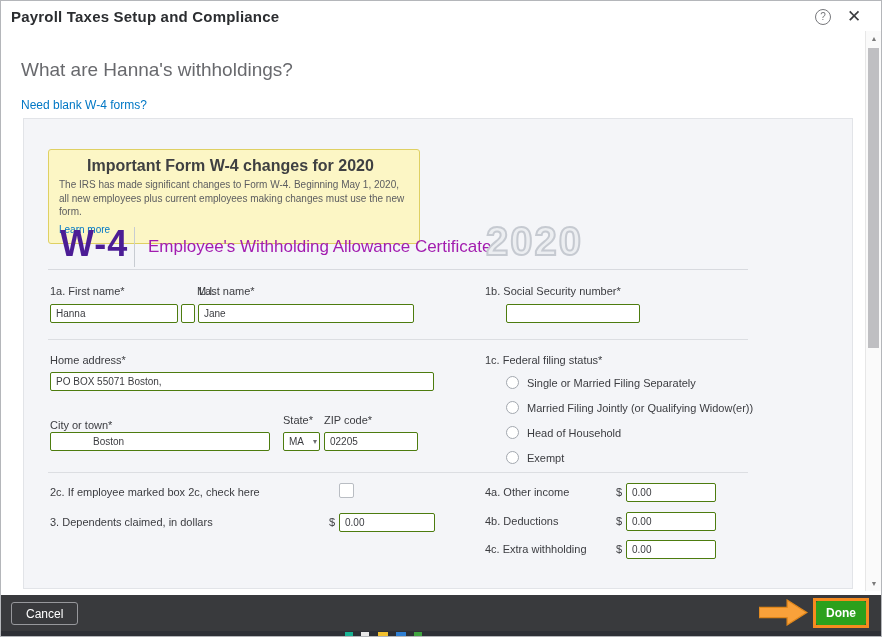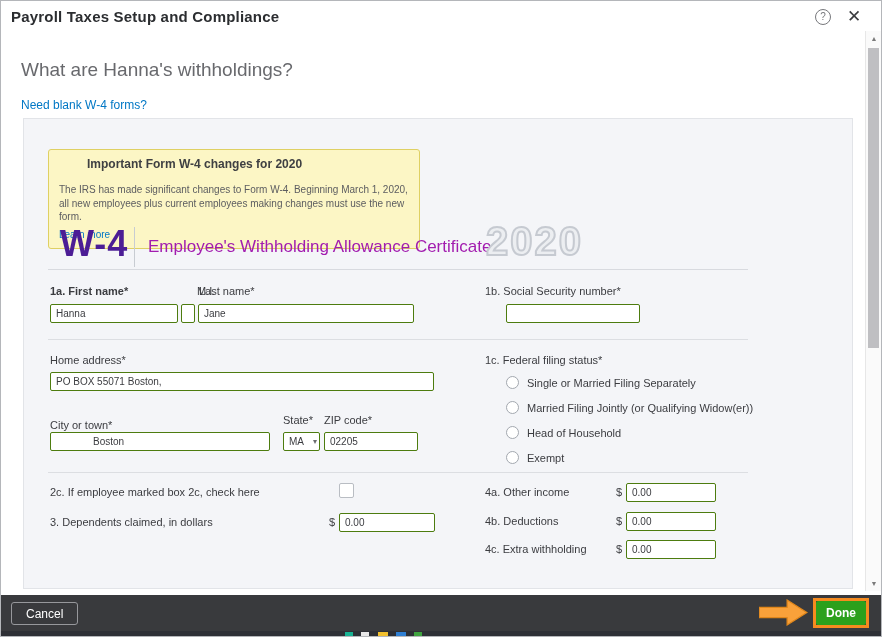--- a/index.html
+++ b/index.html
@@ -12,21 +12,21 @@
   .help-ic { position:absolute; left:814px; top:8px; width:16px; height:16px; border:1.5px solid #77787c; border-radius:50%; color:#77787c; font-size:10px; line-height:13px; text-align:center; cursor:pointer; }
   .close-ic { position:absolute; left:846px; top:5px; font-size:17px; color:#3b3c3f; cursor:pointer; }
 
   .page-heading { position:absolute; left:20px; top:58px; font-size:19px; color:#68696d; font-weight:400; }
   .blank-link { position:absolute; left:20px; top:97px; font-size:12px; color:#0077C5; text-decoration:none; cursor:pointer; }
 
   
   .panel { position:absolute; left:22px; top:117px; width:830px; height:471px; background:#F4F5F8; border:1px solid #e2e4e8; }
 
   .notice { position:absolute; left:24px; top:30px; width:372px; background:#FCF6C5; border:1px solid #DFD063; border-radius:3px; padding:7px 10px 6px 10px; }
-  .notice-title { font-size:12px; font-weight:700; color:#3f4042; margin-bottom:12px;padding-left:28px; }
+  .notice-title { font-size:16px; font-weight:700; color:#3f4042; margin-bottom:3px;padding-left:28px; }
   .notice-body { font-size:10px; color:#5c5d60; line-height:1.35; }
   .notice-link { display:inline-block; margin-top:2px; font-size:10px; color:#0077C5; text-decoration:none; cursor:pointer; }
 
   .w4-label { position:absolute; left:36px; top:104px; font-size:36px; font-weight:700; color:#4c1d95; letter-spacing:1px; }
   .w4-vline { position:absolute; left:110px; top:108px; width:1px; height:40px; background:#c8ccd2; }
   .w4-title { position:absolute; left:124px; top:118px; font-size:17px; color:#a21caf; font-weight:400; }
   .w4-year { position:absolute; left:462px; top:100px; font-size:40px; font-weight:700; letter-spacing:2px; color:#eceef1; -webkit-text-stroke:2px #c6cad1; }
   .hline { position:absolute; left:24px; width:700px; height:1px; background:#d8dadf; }
 
   .lbl { position:absolute; font-size:11px; color:#3b3c40; white-space:nowrap; }
@@ -69,31 +69,31 @@
   <div class="help-ic">?</div>
   <div class="close-ic">✕</div>
 
   <div class="page-heading">What are Hanna's withholdings?</div>
   <a class="blank-link">Need blank W-4 forms?</a>
 
   <div class="panel">
 
     <div class="notice">
       <div class="notice-title">Important Form W-4 changes for 2020</div>
-      <div class="notice-body">The IRS has made significant changes to Form W-4. Beginning March 1, 2020, all new employees plus current employees making changes must use the new form.</div>
+      <div class="notice-body">The IRS has made significant changes to Form W-4. Beginning May 1, 2020, all new employees plus current employees making changes must use the new form.</div>
       <a class="notice-link">Learn more</a>
     </div>
 
     <div class="w4-label">W-4</div>
     <div class="w4-vline"></div>
     <div class="w4-title">Employee's Withholding Allowance Certificate</div>
     <div class="w4-year">2020</div>
     <div class="hline" style="top:150px;"></div>
 
-    <div class="lbl" style="left:26px; top:166px;font-weight:bold;">1a. First name*</div>
+    <div class="lbl" style="left:26px; top:166px;">1a. First name*</div>
     <div class="lbl" style="left:153px; top:166px;padding-left:20px;">M.I.</div>
     <div class="lbl" style="left:175px; top:166px;">Last name*</div>
     <div class="lbl" style="left:461px; top:166px;">1b. Social Security number*</div>
 
     <input class="inp" style="left: 26px; top: 185px; width: 128px;" value="Hanna">
     <input class="inp" style="left: 157px; top: 185px; width: 14px; padding: 0px 2px;" value="">
     <input class="inp" style="left: 174px; top: 185px; width: 216px;" value="Jane">
     <input class="inp" style="left: 482px; top: 185px; width: 134px;" value="">
 
     <div class="sep" style="top:220px;"></div>

